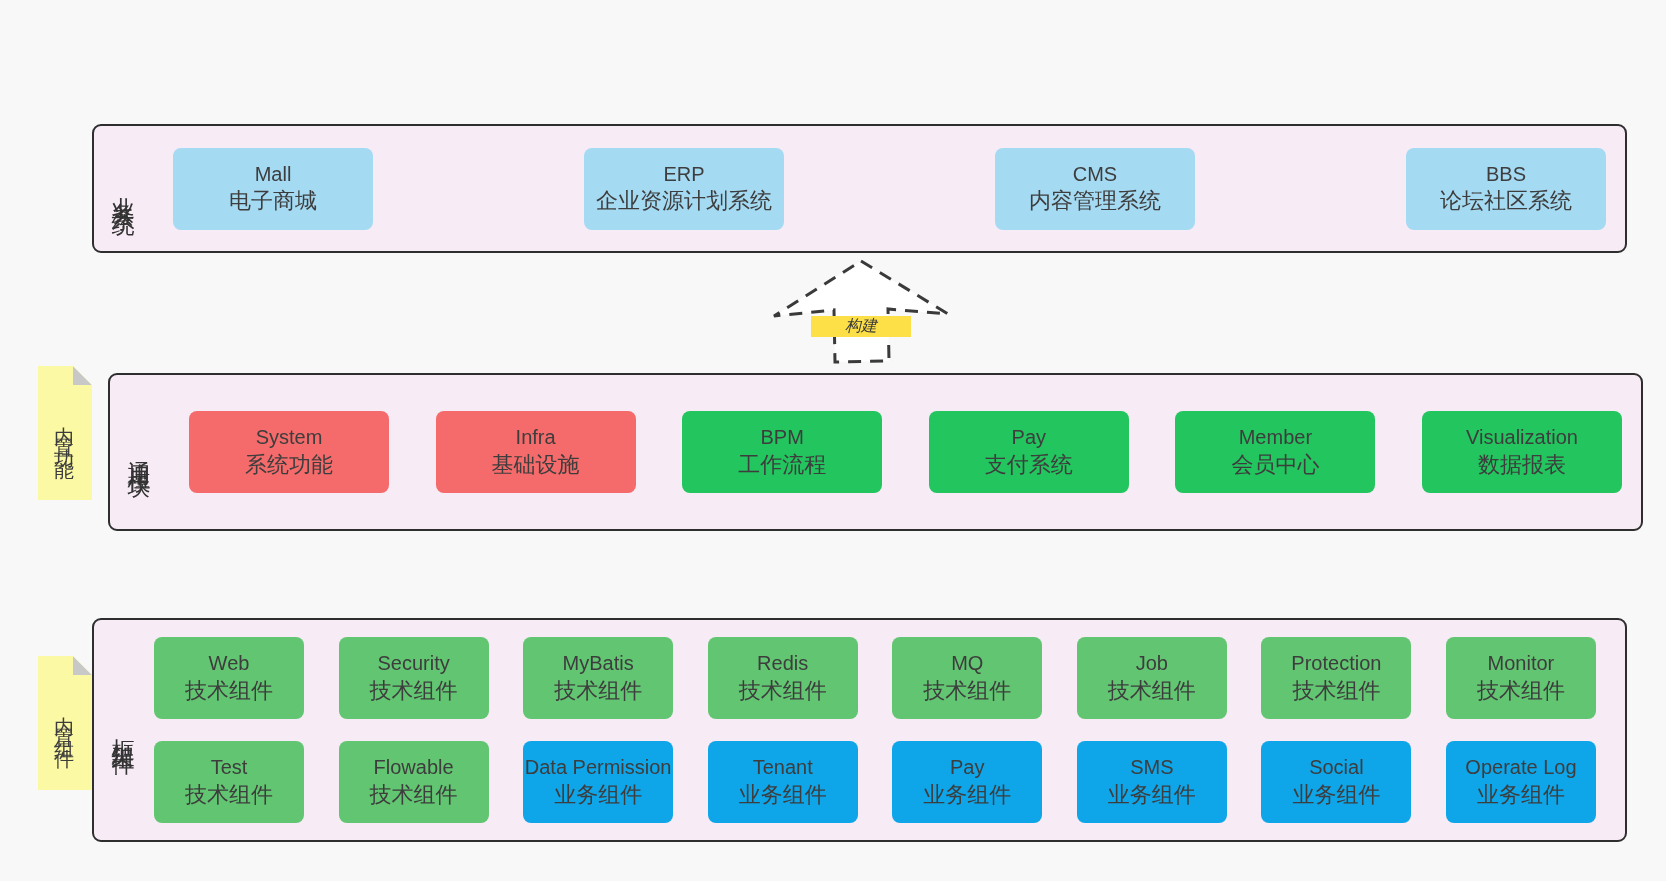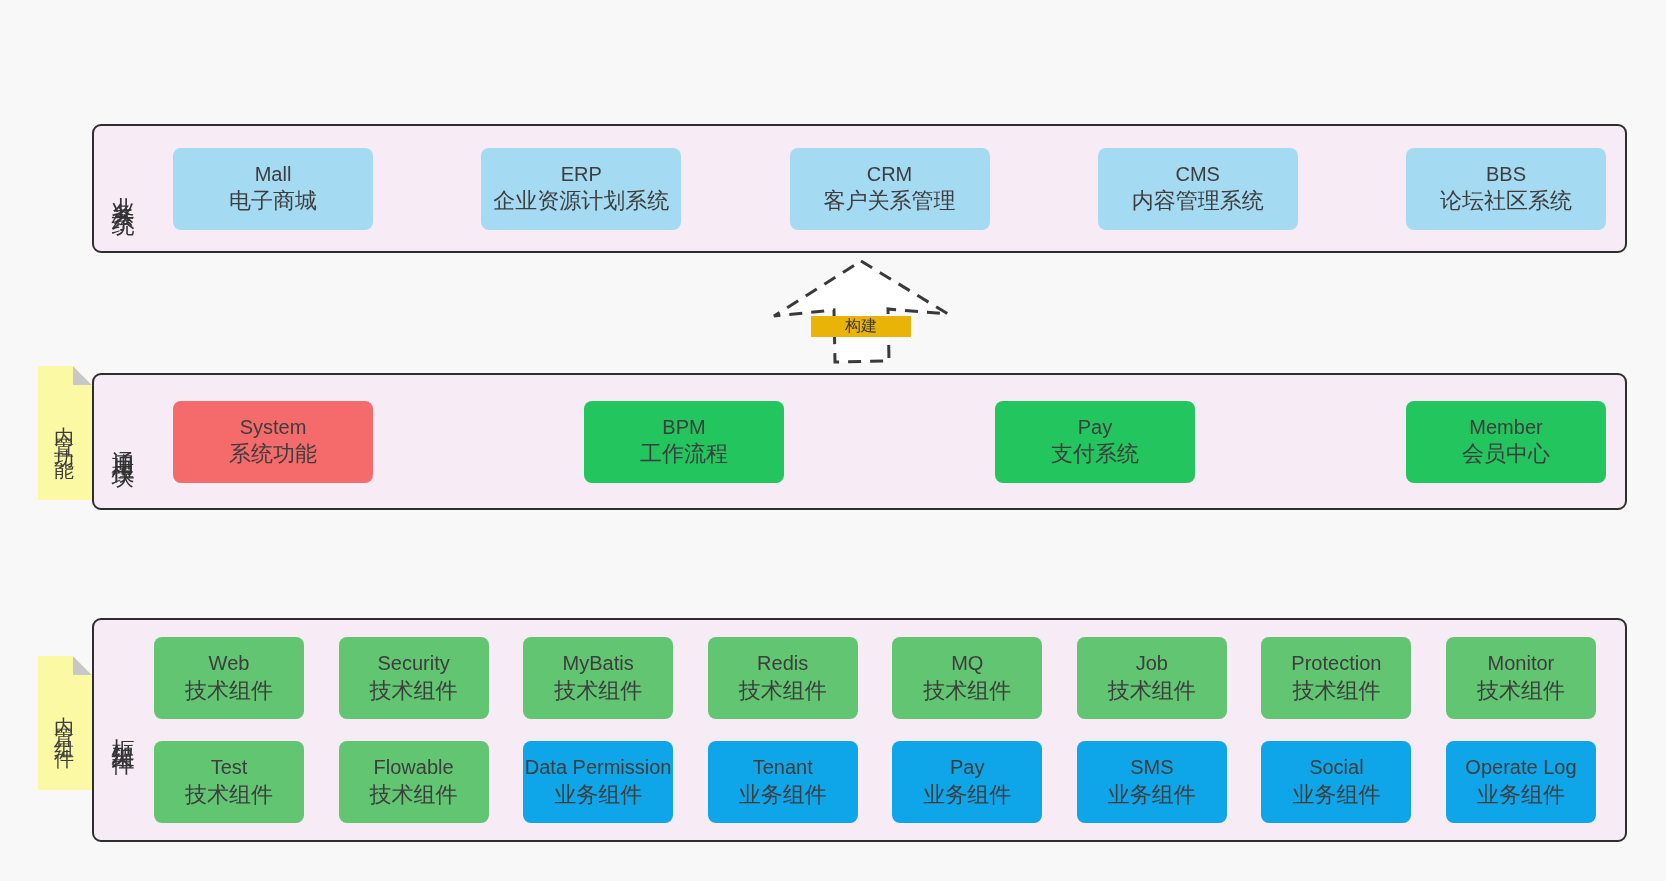--- a/index.html
+++ b/index.html
@@ -9,21 +9,21 @@
     background:#f8f8f8; color:#3d3d3d;
     font-family:"Liberation Sans","DejaVu Sans",sans-serif;
   }
   
   .panel {
     position:absolute; left:92px; width:1535px; box-sizing:border-box;
     background:#f7ecf5; border:2px solid #2e2e2e; border-radius:9px;
     display:flex; z-index:2;
   }
   .panel-business   { top:124px; height:129px; }
-  .panel-modules    { top:373px; height:137px; }
+  .panel-modules    { top:373px; height:158px;margin-left:16px; }
   .panel-components { top:618px; height:224px; }
   .v-label {
     width:60px; flex:0 0 60px; display:flex; align-items:center; justify-content:center;
     writing-mode:vertical-rl; text-orientation:upright;
     font-size:23px; letter-spacing:5px; color:#333;
   }
   .boxes { flex:1; display:flex; align-items:center; justify-content:space-between; }
   .row6 { padding-right:19px;padding-left:19px; }
   .boxes-col { flex:1; display:flex; flex-direction:column; justify-content:center; gap:22px; padding-right:29px; }
   .row8 { display:flex; align-items:center; justify-content:space-between; }
@@ -59,21 +59,21 @@
     writing-mode:vertical-rl; text-orientation:upright;
     font-size:20px; letter-spacing:11px; color:#3d3d3d;
   }
   
   .arrow { position:absolute; width:182px; height:106px; z-index:1; }
   .arrow-build     { left:770px; top:258px; }
   .arrow-implement { left:792px; top:508px; }
   .arrow svg { display:block; width:182px; height:106px; }
   .arrow-label {
     position:absolute; left:41px; top:58px; width:100px; text-align:center;
-    font-size:16px; color:#3a3a3a; background:#eab308;
+    font-size:16px; color:#3a3a3a; background:#fde047;font-style:italic;
   }
 </style>
 </head>
 <body>
 
 <div class="page">
 
   <div class="sticky-tab tab-modules">
     <span class="fold"></span>
     <span class="tab-text">内置功能</span>
@@ -95,52 +95,56 @@
     <div class="boxes row6">
       <div class="box blue">
         <div class="en">Mall</div>
         <div class="cn">电子商城</div>
       </div>
       <div class="box blue">
         <div class="en">ERP</div>
         <div class="cn">企业资源计划系统</div>
       </div>
       <div class="box blue">
-        <div class="en">CRM</div>
-        <div class="cn">客户关系管理</div>
-      </div>
-      <div class="box blue">
         <div class="en">CMS</div>
         <div class="cn">内容管理系统</div>
       </div>
       <div class="box blue">
         <div class="en">BBS</div>
         <div class="cn">论坛社区系统</div>
       </div>
     </div>
   </section>
 
   <section class="panel panel-modules">
     <div class="v-label">通用模块</div>
     <div class="boxes row6">
       <div class="box red">
         <div class="en">System</div>
         <div class="cn">系统功能</div>
       </div>
+      <div class="box red">
+        <div class="en">Infra</div>
+        <div class="cn">基础设施</div>
+      </div>
       <div class="box pink">
         <div class="en">BPM</div>
         <div class="cn">工作流程</div>
       </div>
       <div class="box pink">
         <div class="en">Pay</div>
         <div class="cn">支付系统</div>
       </div>
       <div class="box pink">
         <div class="en">Member</div>
         <div class="cn">会员中心</div>
+      </div>
+      <div class="box pink">
+        <div class="en">Visualization</div>
+        <div class="cn">数据报表</div>
       </div>
     </div>
   </section>
 
   <section class="panel panel-components">
     <div class="v-label">框架组件</div>
     <div class="boxes-col">
       <div class="row8">
         <div class="box green">
           <div class="en">Web</div>

